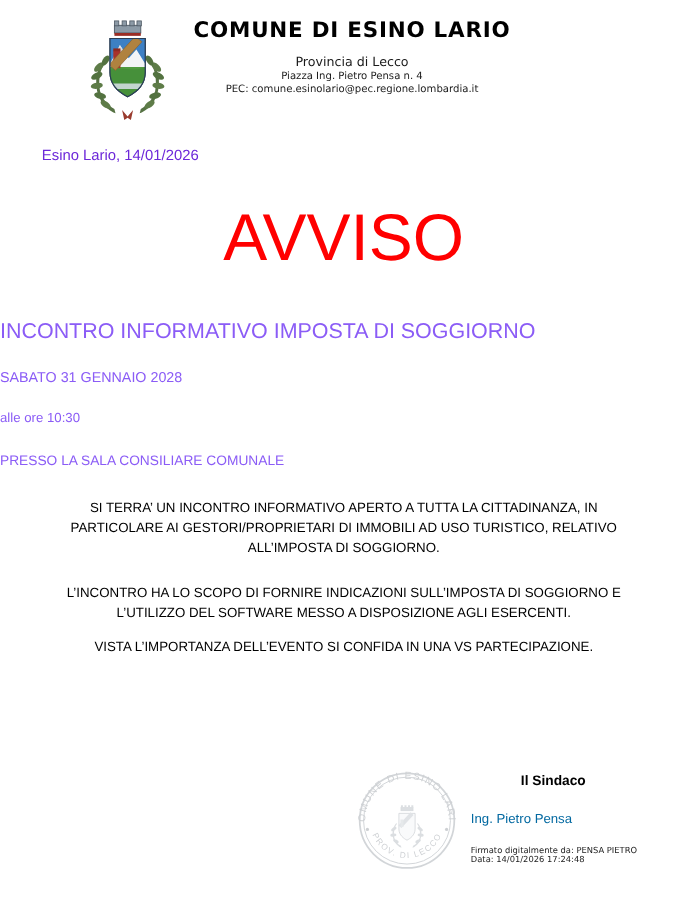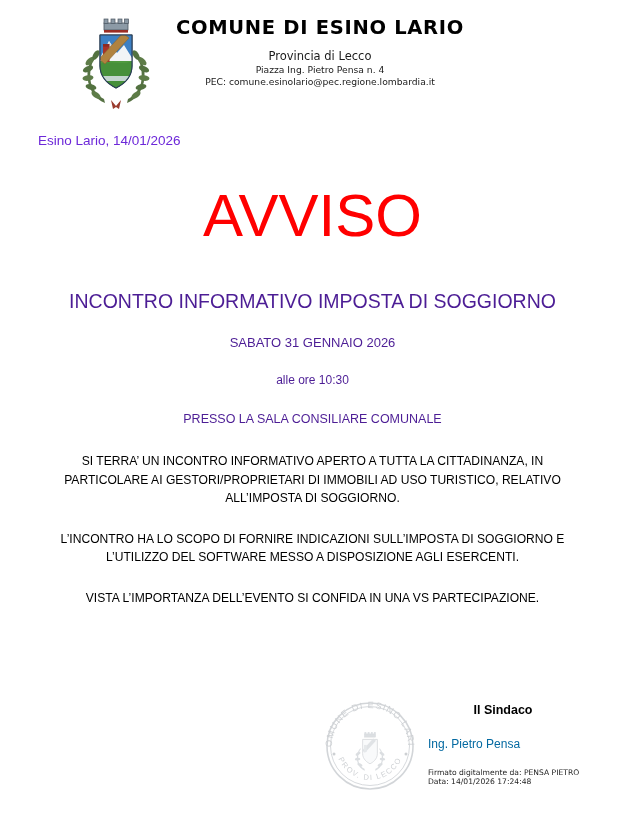--- a/index.html
+++ b/index.html
@@ -106,22 +106,22 @@
     position: absolute;
     left: 0;
     top: 288px;
     width: 625px;
     text-align: center;
   }
 
   .ln {
     display: block;
     width: 625px;
-    text-align: center;
-    color: #4c1d95;
+    text-align: left;
+    color: #8b5cf6;
   }
 
   .line-heading {
     font-size: 19.5px;
     line-height: 26px;
     margin-bottom: 20px;
   }
   .line-date {
     font-size: 13px;
     line-height: 18px;
@@ -141,21 +141,21 @@
   .para {
     display: block;
     width: 540px;
     margin: 0 auto;
     text-align: center;
     font-size: 12.1px;
     line-height: 18.5px;
     color: #000;
   }
   .para-1 { margin-bottom: 22px; }
-  .para-2 { margin-bottom: 22px; width: 560px; }
+  .para-2 { margin-bottom: 12px; width: 560px; }
   .para-3 { margin-bottom: 22px; }
   .para-4 { margin-bottom: 0; }
 
   
   .signature {
     position: absolute;
     left: 318px;
     top: 690px;
     width: 300px;
     height: 110px;
@@ -276,21 +276,21 @@
       <div class="org-line">PEC: comune.esinolario@pec.regione.lombardia.it</div>
     </div>
   </div>
 
   <div class="place-date">Esino Lario, 14/01/2026</div>
 
   <div class="avviso">AVVISO</div>
 
   <div class="body-block">
     <span class="ln line-heading">INCONTRO INFORMATIVO IMPOSTA DI SOGGIORNO</span>
-    <span class="ln line-date">SABATO 31 GENNAIO 2026</span>
+    <span class="ln line-date">SABATO 31 GENNAIO 2028</span>
     <span class="ln line-time">alle ore 10:30</span>
     <span class="ln line-venue">PRESSO LA SALA CONSILIARE COMUNALE</span>
 
     <span class="para para-1">SI TERRA’ UN INCONTRO INFORMATIVO APERTO A TUTTA LA CITTADINANZA, IN PARTICOLARE AI GESTORI/PROPRIETARI DI IMMOBILI AD USO TURISTICO, RELATIVO ALL’IMPOSTA DI SOGGIORNO.</span>
     <span class="para para-2">L’INCONTRO HA LO SCOPO DI FORNIRE INDICAZIONI SULL’IMPOSTA DI SOGGIORNO E L’UTILIZZO DEL SOFTWARE MESSO A DISPOSIZIONE AGLI ESERCENTI.</span>
     <span class="para para-3">VISTA L’IMPORTANZA DELL’EVENTO SI CONFIDA IN UNA VS PARTECIPAZIONE.</span>
   </div>
 
   <div class="signature">
 

